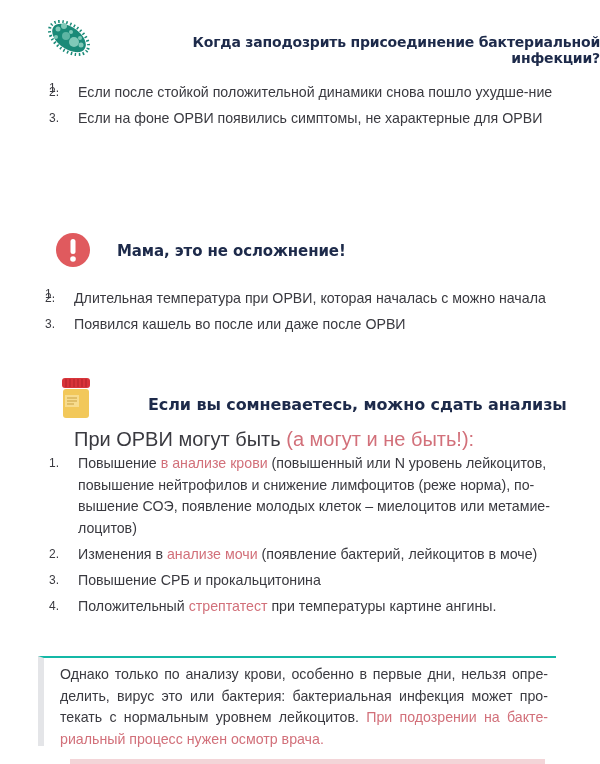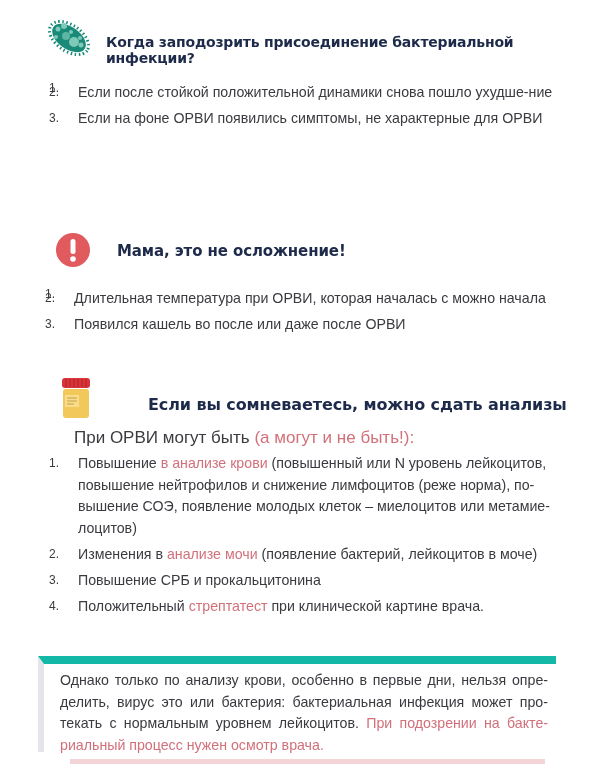--- a/index.html
+++ b/index.html
@@ -1,40 +1,40 @@
 <!DOCTYPE html>
 <html><head>
 <meta charset="utf-8">
 <style>
   html, body { margin:0; padding:0; }
   body {
     width:600px; height:764px; overflow:hidden; background:#ffffff;
     font-family:"Liberation Sans", sans-serif; color:#2b2b35; position:relative;
   }
-  .abs { position:absolute; }
+  .abs { position:absolute;text-align:right; }
   .heading {
     font-family:"DejaVu Sans", sans-serif; font-weight:bold; color:#1d2a4a;
   }
   .h1 { left:106px; top:34px; font-size:14px; letter-spacing:-0.2px; }
   .h2 { left:117px; top:242px; font-size:15px; letter-spacing:-0.1px; }
   .h3 { left:116px; top:395px; font-size:16px; letter-spacing:-0.1px;margin-left:32px; }
   ol.list { list-style:none; margin:0; padding:0; position:absolute; }
   ol.list li { position:relative; font-size:14.2px; line-height:22px; color:#3a3a40; }
   ol.list li .num { position:absolute; font-size:12px; color:#3a3a40; }
   .pink { color:#d2707a; }
   .list1 { left:78px; top:77px; width:490px; }
   .list1 li .num { left:-29px; }
   .list2 { left:74px; top:283px; width:520px; }
   .list2 li .num { left:-29px; }
   .list3 { left:78px; top:453px; width:490px; }
   .list3 li .num { left:-29px; }
-  .intro { left:74px; top:428px; font-size:17px; color:#3a3a40; }
+  .intro { left:74px; top:428px; font-size:20px; color:#3a3a40; }
   .quote {
     position:absolute; left:38px; top:656px; width:512px; height:88px;
-    border-top:8px solid #14b8a6; border-left:6px solid #e4e5e8;
+    border-top:2px solid #14b8a6; border-left:6px solid #e4e5e8;
   }
   .quote p { margin:0; padding:6px 8px 0 16px; font-size:14.2px; line-height:21.5px; color:#3a3a40; text-align:justify; }
   .pink-bar { position:absolute; left:70px; top:759px; width:475px; height:5px; background:#f3d5d8; }
 </style>
 </head>
 <body>
 
 <div class="abs" style="left:44px;top:14px;width:50px;height:48px;">
   <svg width="50" height="48" viewBox="0 0 50 48">
     <g transform="rotate(35 25 24)">
@@ -89,19 +89,19 @@
   </svg>
 </div>
 <div class="abs heading h3">Если вы сомневаетесь, можно сдать анализы</div>
 <div class="abs intro">
   <span>При ОРВИ могут быть </span><span class="pink">(а могут и не быть!):</span>
 </div>
 <ol class="list list3">
   <li style="margin-bottom:4px;line-height:21.5px;"><span class="num">1.</span><span>Повышение </span><span class="pink">в анализе крови</span><span> (повышенный или N уровень лейкоцитов, повышение нейтрофилов и снижение лимфоцитов (реже норма), по-вышение СОЭ, появление молодых клеток – миелоцитов или метамие-лоцитов)</span></li>
   <li style="margin-bottom:4px;"><span class="num">2.</span><span>Изменения в </span><span class="pink">анализе мочи</span><span> (появление бактерий, лейкоцитов в моче)</span></li>
   <li style="margin-bottom:4px;"><span class="num">3.</span><span>Повышение СРБ и прокальцитонина</span><span class="pink"></span><span></span></li>
-  <li><span class="num">4.</span><span>Положительный </span><span class="pink">стрептатест</span><span> при клинической картине врача.</span></li>
+  <li><span class="num">4.</span><span>Положительный </span><span class="pink">стрептатест</span><span> при температуры картине ангины.</span></li>
 </ol>
 
 <div class="quote">
   <p><span>Однако только по анализу крови, особенно в первые дни, нельзя опре-делить, вирус это или бактерия: бактериальная инфекция может про-текать с нормальным уровнем лейкоцитов. </span><span class="pink">При подозрении на бакте-риальный процесс нужен осмотр врача.</span></p>
 </div>
 <div class="pink-bar"></div>
 
 </body></html>

